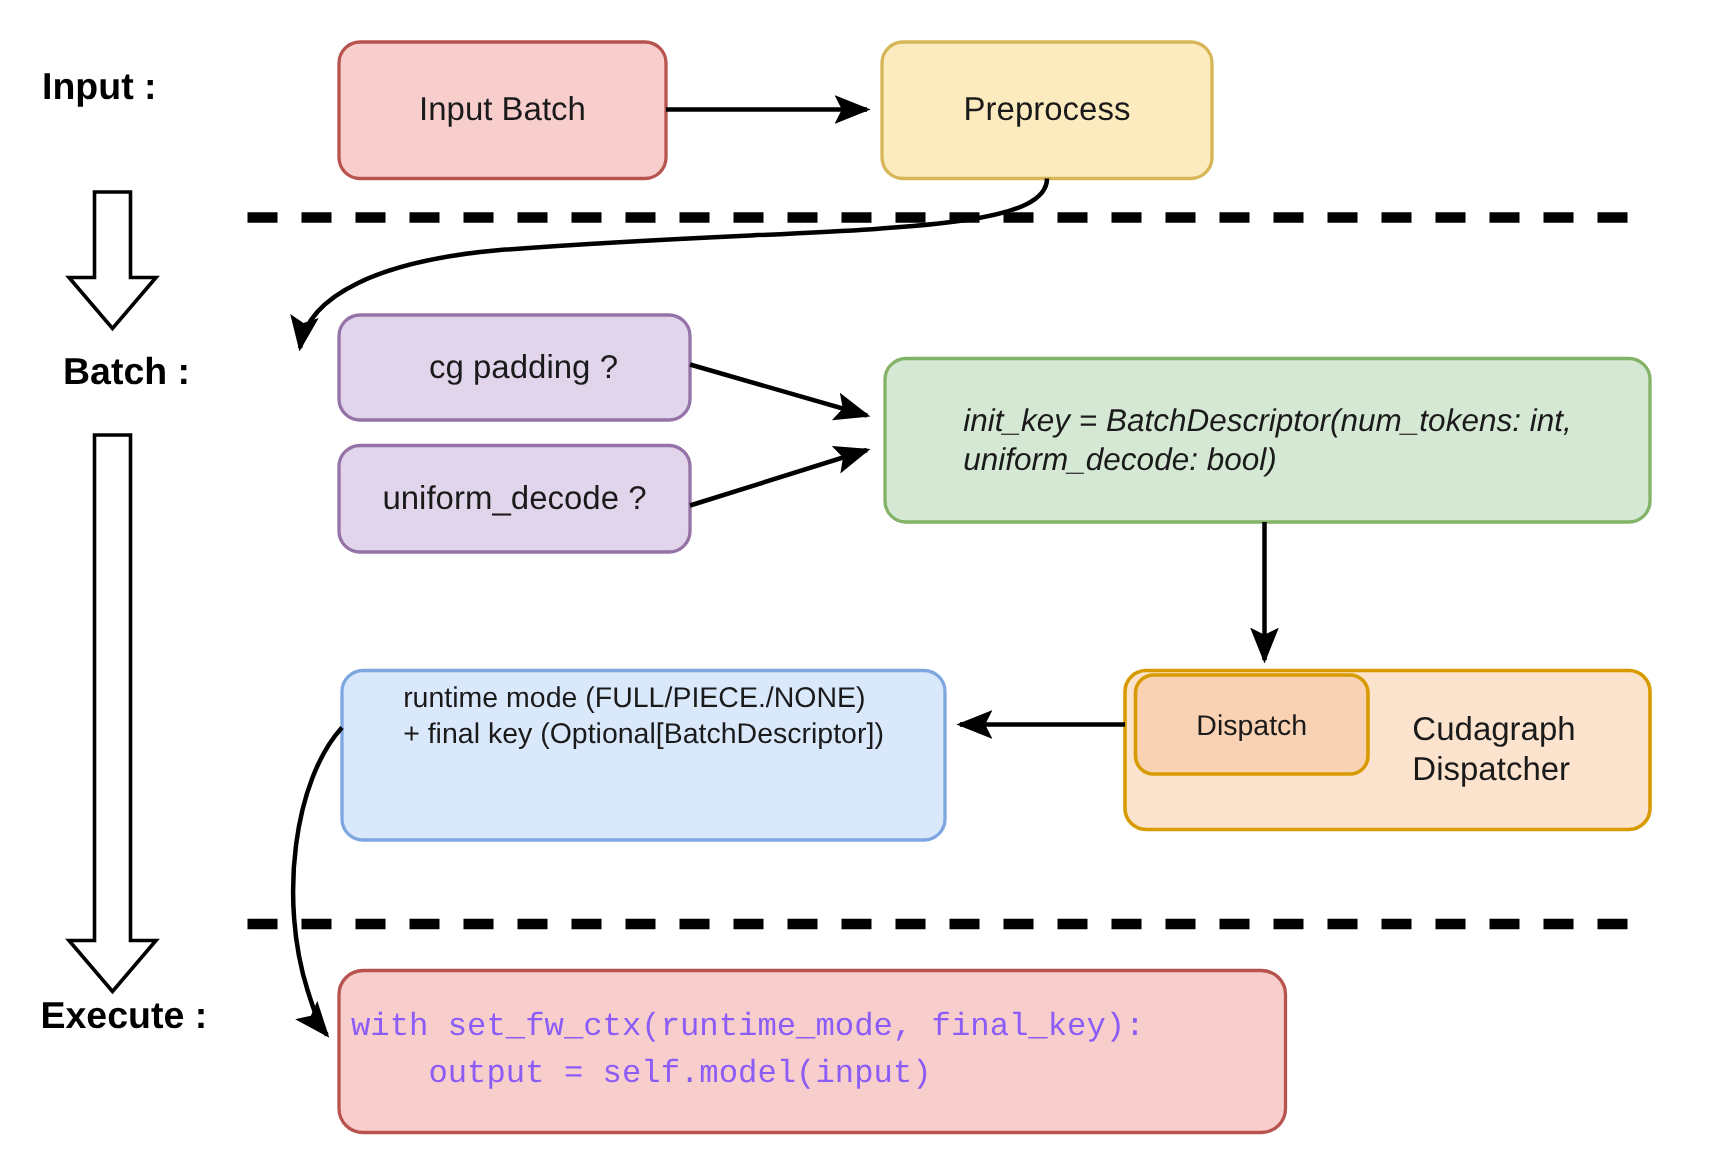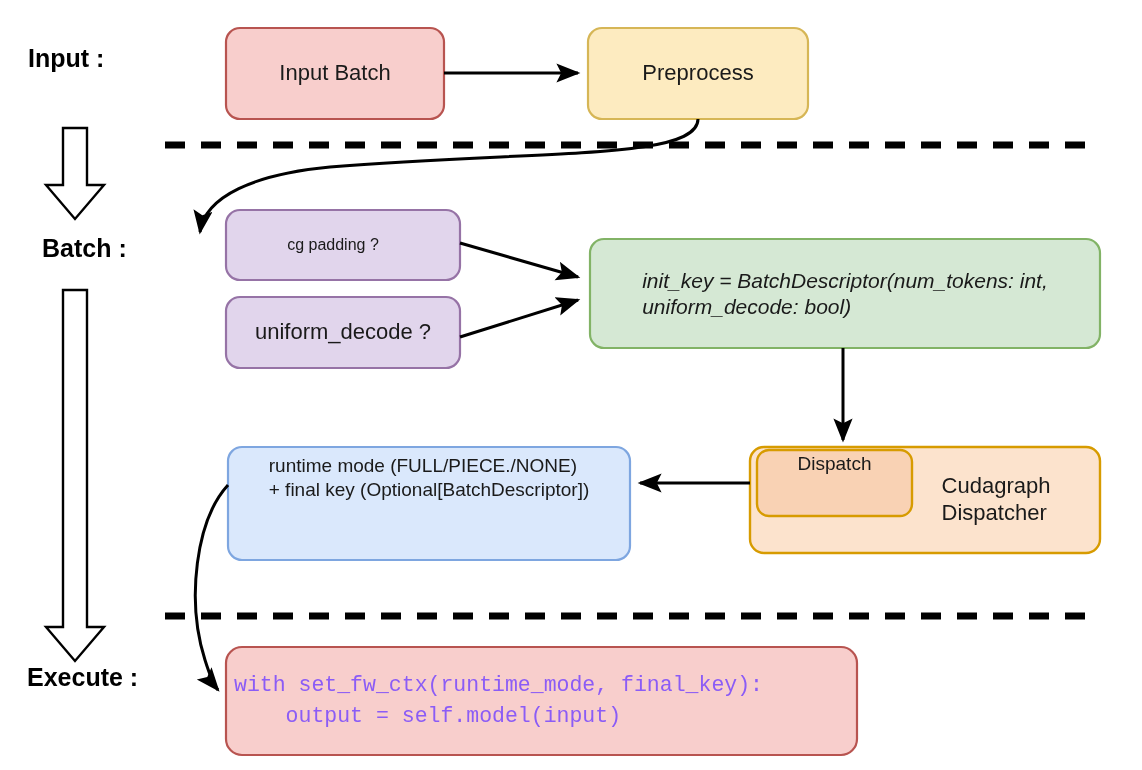--- a/index.html
+++ b/index.html
@@ -95,31 +95,31 @@
   </svg>
 
   <div class="stage-label" style="left:28px;top:44px;">Input :</div>
   <div class="stage-label" style="left:42px;top:234px;">Batch :</div>
   <div class="stage-label" style="left:10px;top:663px;margin-left:17px;">Execute :</div>
 
   <div class="node-text" style="left:226px;top:28px;width:218px;height:91px;font-size:22px;">Input Batch</div>
 
   <div class="node-text" style="left:588px;top:28px;width:220px;height:91px;font-size:22px;">Preprocess</div>
 
-  <div class="node-text" style="left:216px;top:210px;width:234px;height:70px;font-size:16px;">cg padding ?</div>
+  <div class="node-text" style="left:232px;top:210px;width:234px;height:70px;font-size:22px;">cg padding ?</div>
 
   <div class="node-text" style="left:226px;top:297px;width:234px;height:71px;font-size:22px;">uniform_decode ?</div>
 
   <div class="node-text" style="left:598px;top:239px;width:494px;height:109px;font-size:21px;font-style:italic;">init_key = BatchDescriptor(num_tokens: int,
 uniform_decode: bool)</div>
 
   <div class="node-text" style="left:904px;top:447px;width:184px;height:106px;font-size:22px;">Cudagraph
 Dispatcher</div>
 
-  <div class="node-text" style="left:757px;top:431px;width:155px;height:66px;font-size:19px;">Dispatch</div>
+  <div class="node-text" style="left:757px;top:452px;width:155px;height:66px;font-size:19px;">Dispatch</div>
 
   <div class="node-text" style="left:228px;top:421px;width:402px;height:113px;font-size:19px;">runtime mode (FULL/PIECE./NONE)
 + final key (Optional[BatchDescriptor])</div>
 
   <div class="code-text" style="left:234px;top:670px;">with set_fw_ctx(runtime_mode, final_key):
     output = self.model(input)</div>
 
 </div>
 
 </body></html>

